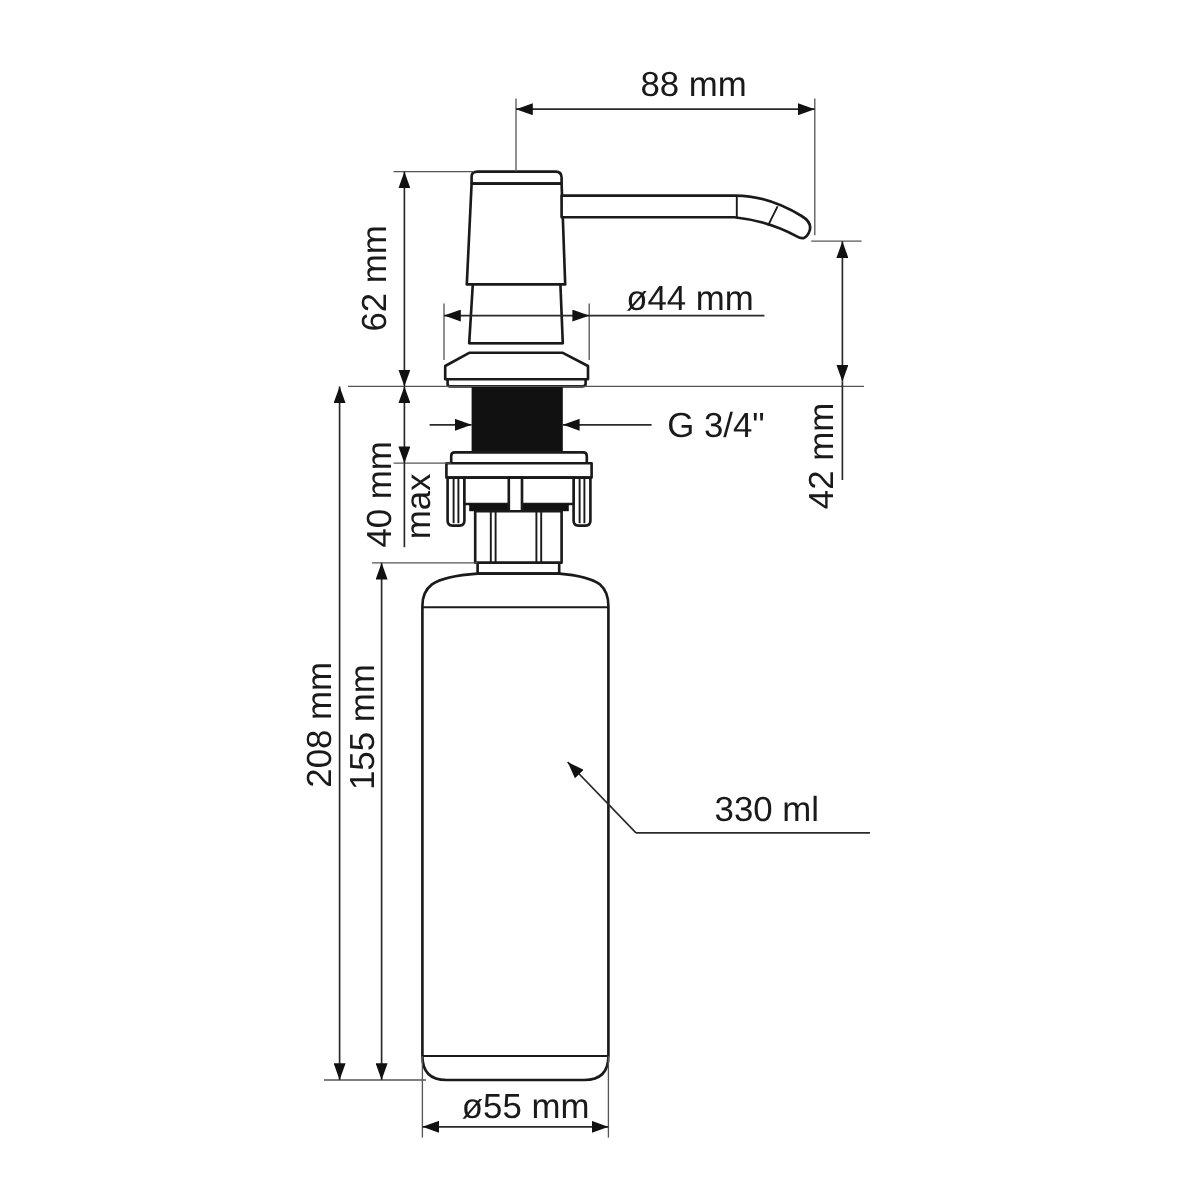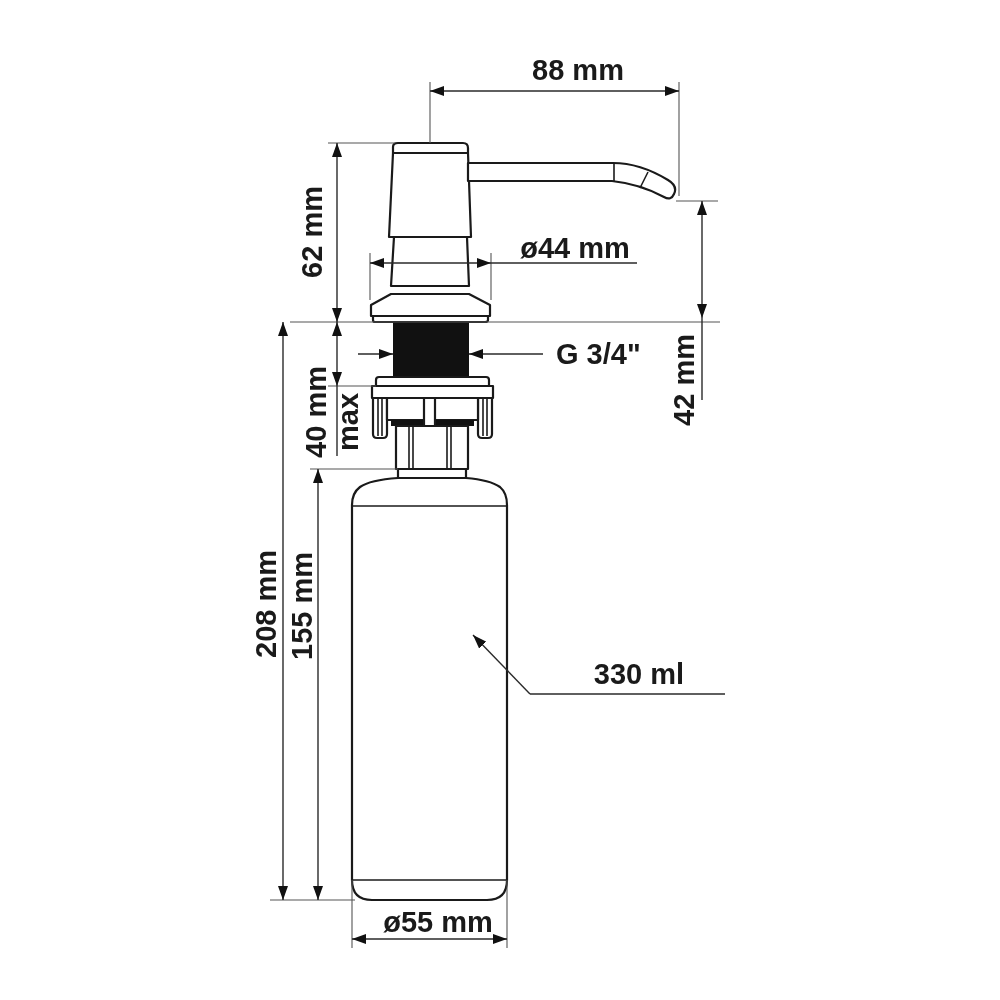--- a/index.html
+++ b/index.html
@@ -1,17 +1,17 @@
 <!DOCTYPE html>
 <html><head>
 <meta charset="utf-8">
 <style>
   html, body { margin: 0; padding: 0; background: #ffffff; }
   body { width: 1000px; height: 1000px; overflow: hidden; }
-  #stage { position: relative; width: 815px; height: 1000px; font-weight: bold; }
+  #stage { position: relative; width: 815px; height: 1000px; }
   svg { position: absolute; left: 0; top: 0; }
   .lbl { font-family: "Liberation Sans", sans-serif; font-size: 29px; fill: #1a1a1a; }
   .dim { stroke: #2a2a2a; stroke-width: 1.4; fill: none; }
   .ext { stroke: #555; stroke-width: 1.1; fill: none; }
   .part { stroke: #1a1a1a; stroke-width: 2.2; fill: #ffffff; stroke-linejoin: round; }
   .thin { stroke: #1a1a1a; stroke-width: 1.6; fill: none; }
 </style>
 </head>
 <body>
 

